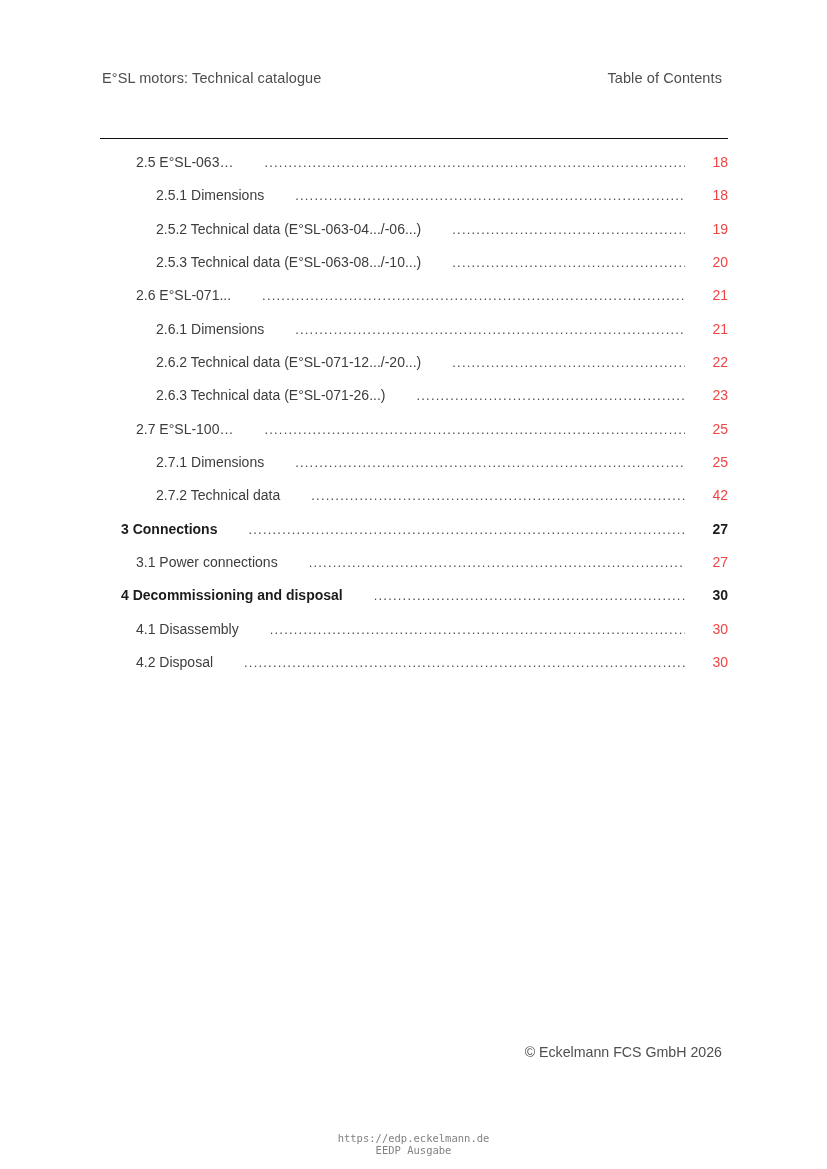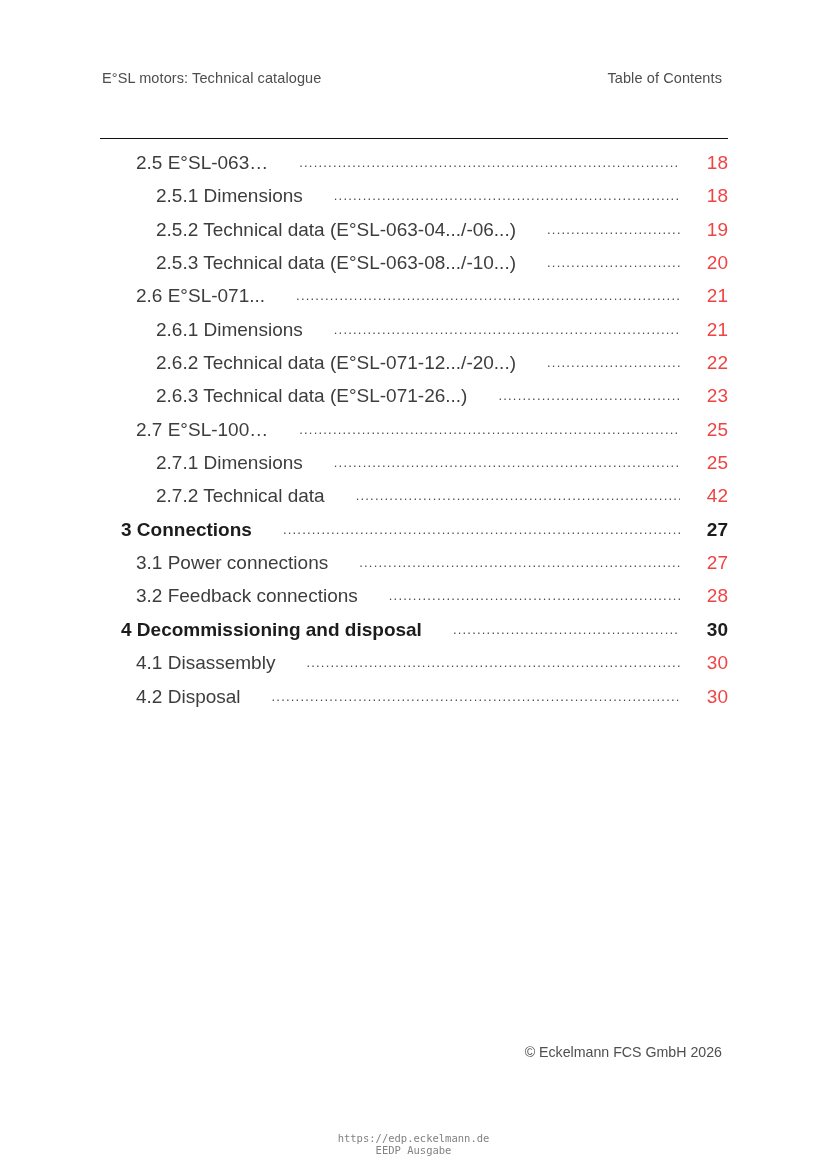--- a/index.html
+++ b/index.html
@@ -44,21 +44,21 @@
   .toc {
     position: absolute;
     left: 100px;
     width: 628px;
     top: 146px;
   }
   .toc-row {
     display: flex;
     align-items: flex-start;
     height: 33.35px;
-    font-size: 19px;
+    font-size: 14px;
     color: #3d3d3d;
     line-height: 33.35px;
     cursor: pointer;
     gap: 26px;
   }
   .toc-row.level-0 { padding-left: 21px; }
   .toc-row.level-1 { padding-left: 36px; }
   .toc-row.level-2 { padding-left: 56px; }
   .toc-row.bold .toc-label,
   .toc-row.bold .toc-page {
@@ -194,25 +194,20 @@
       <span class="toc-dots"></span>
       <span class="toc-page">27</span>
     </div>
 
     <div class="toc-row level-1">
       <span class="toc-label">3.1 Power connections</span>
       <span class="toc-dots"></span>
       <span class="toc-page">27</span>
     </div>
 
-    <div class="toc-row level-1">
-      <span class="toc-label">3.2 Feedback connections</span>
-      <span class="toc-dots"></span>
-      <span class="toc-page">28</span>
-    </div>
 
     <div class="toc-row level-0 bold">
       <span class="toc-label">4 Decommissioning and disposal</span>
       <span class="toc-dots"></span>
       <span class="toc-page">30</span>
     </div>
 
     <div class="toc-row level-1">
       <span class="toc-label">4.1 Disassembly</span>
       <span class="toc-dots"></span>

